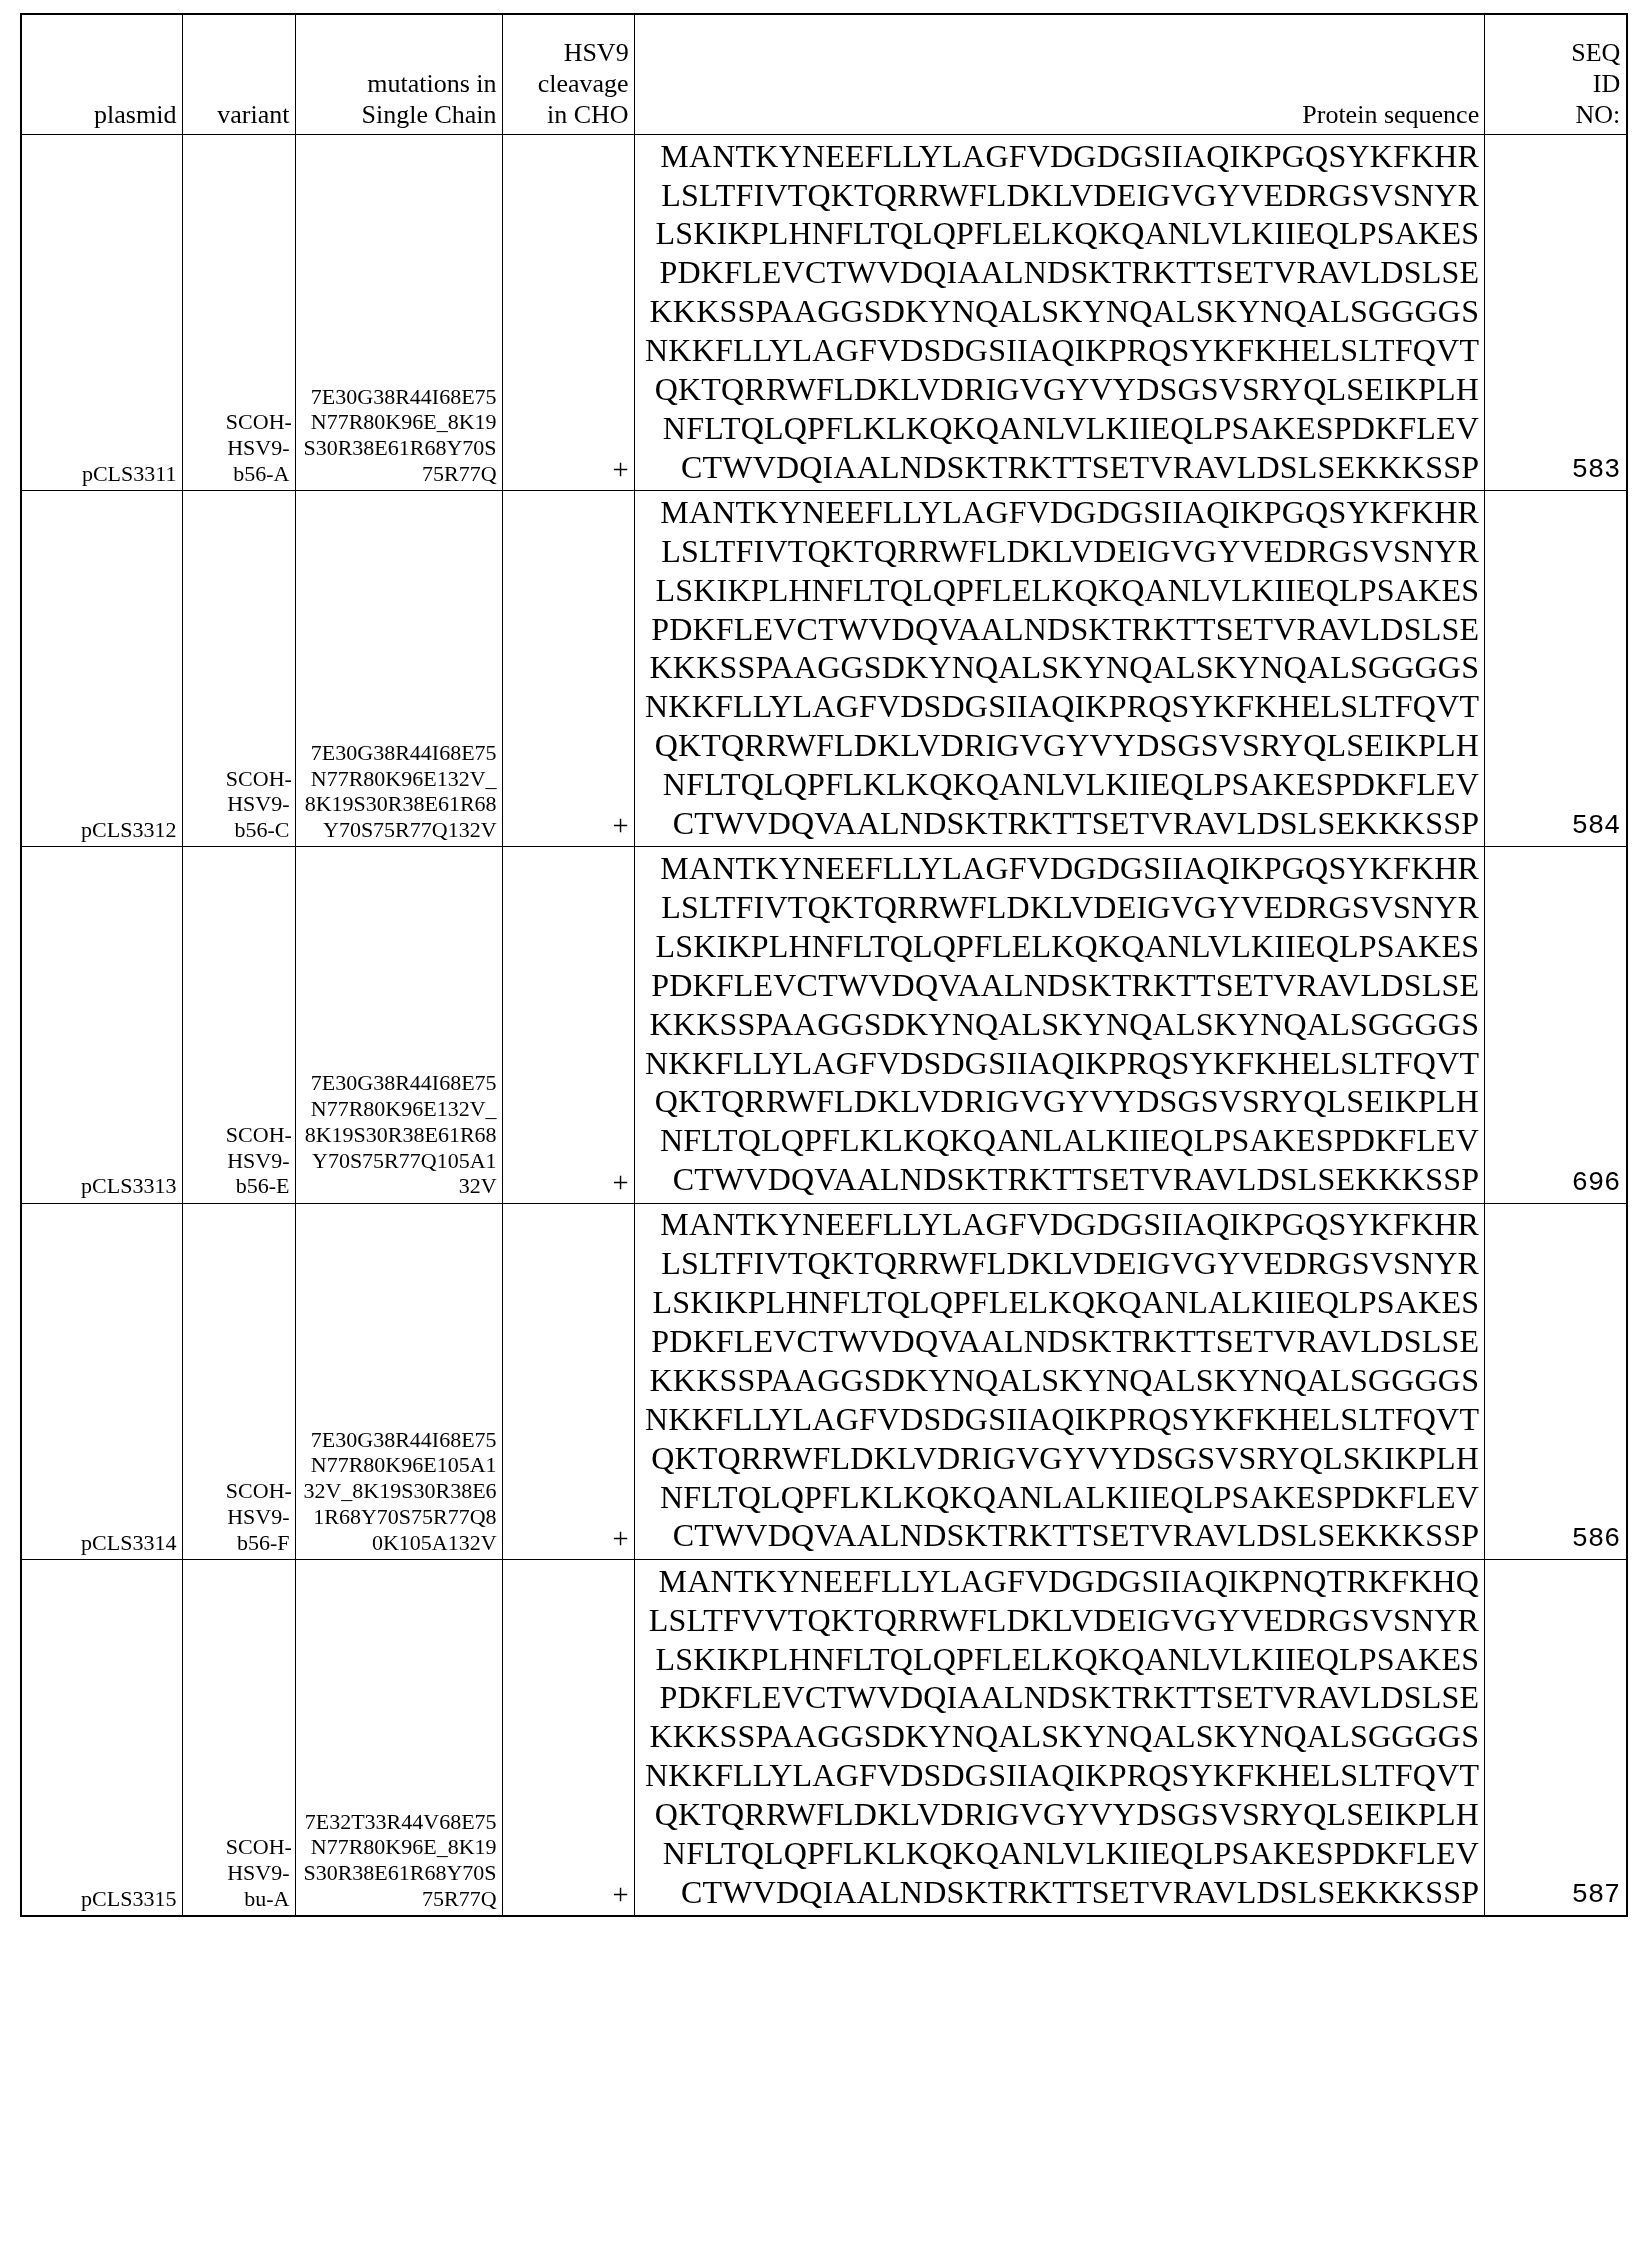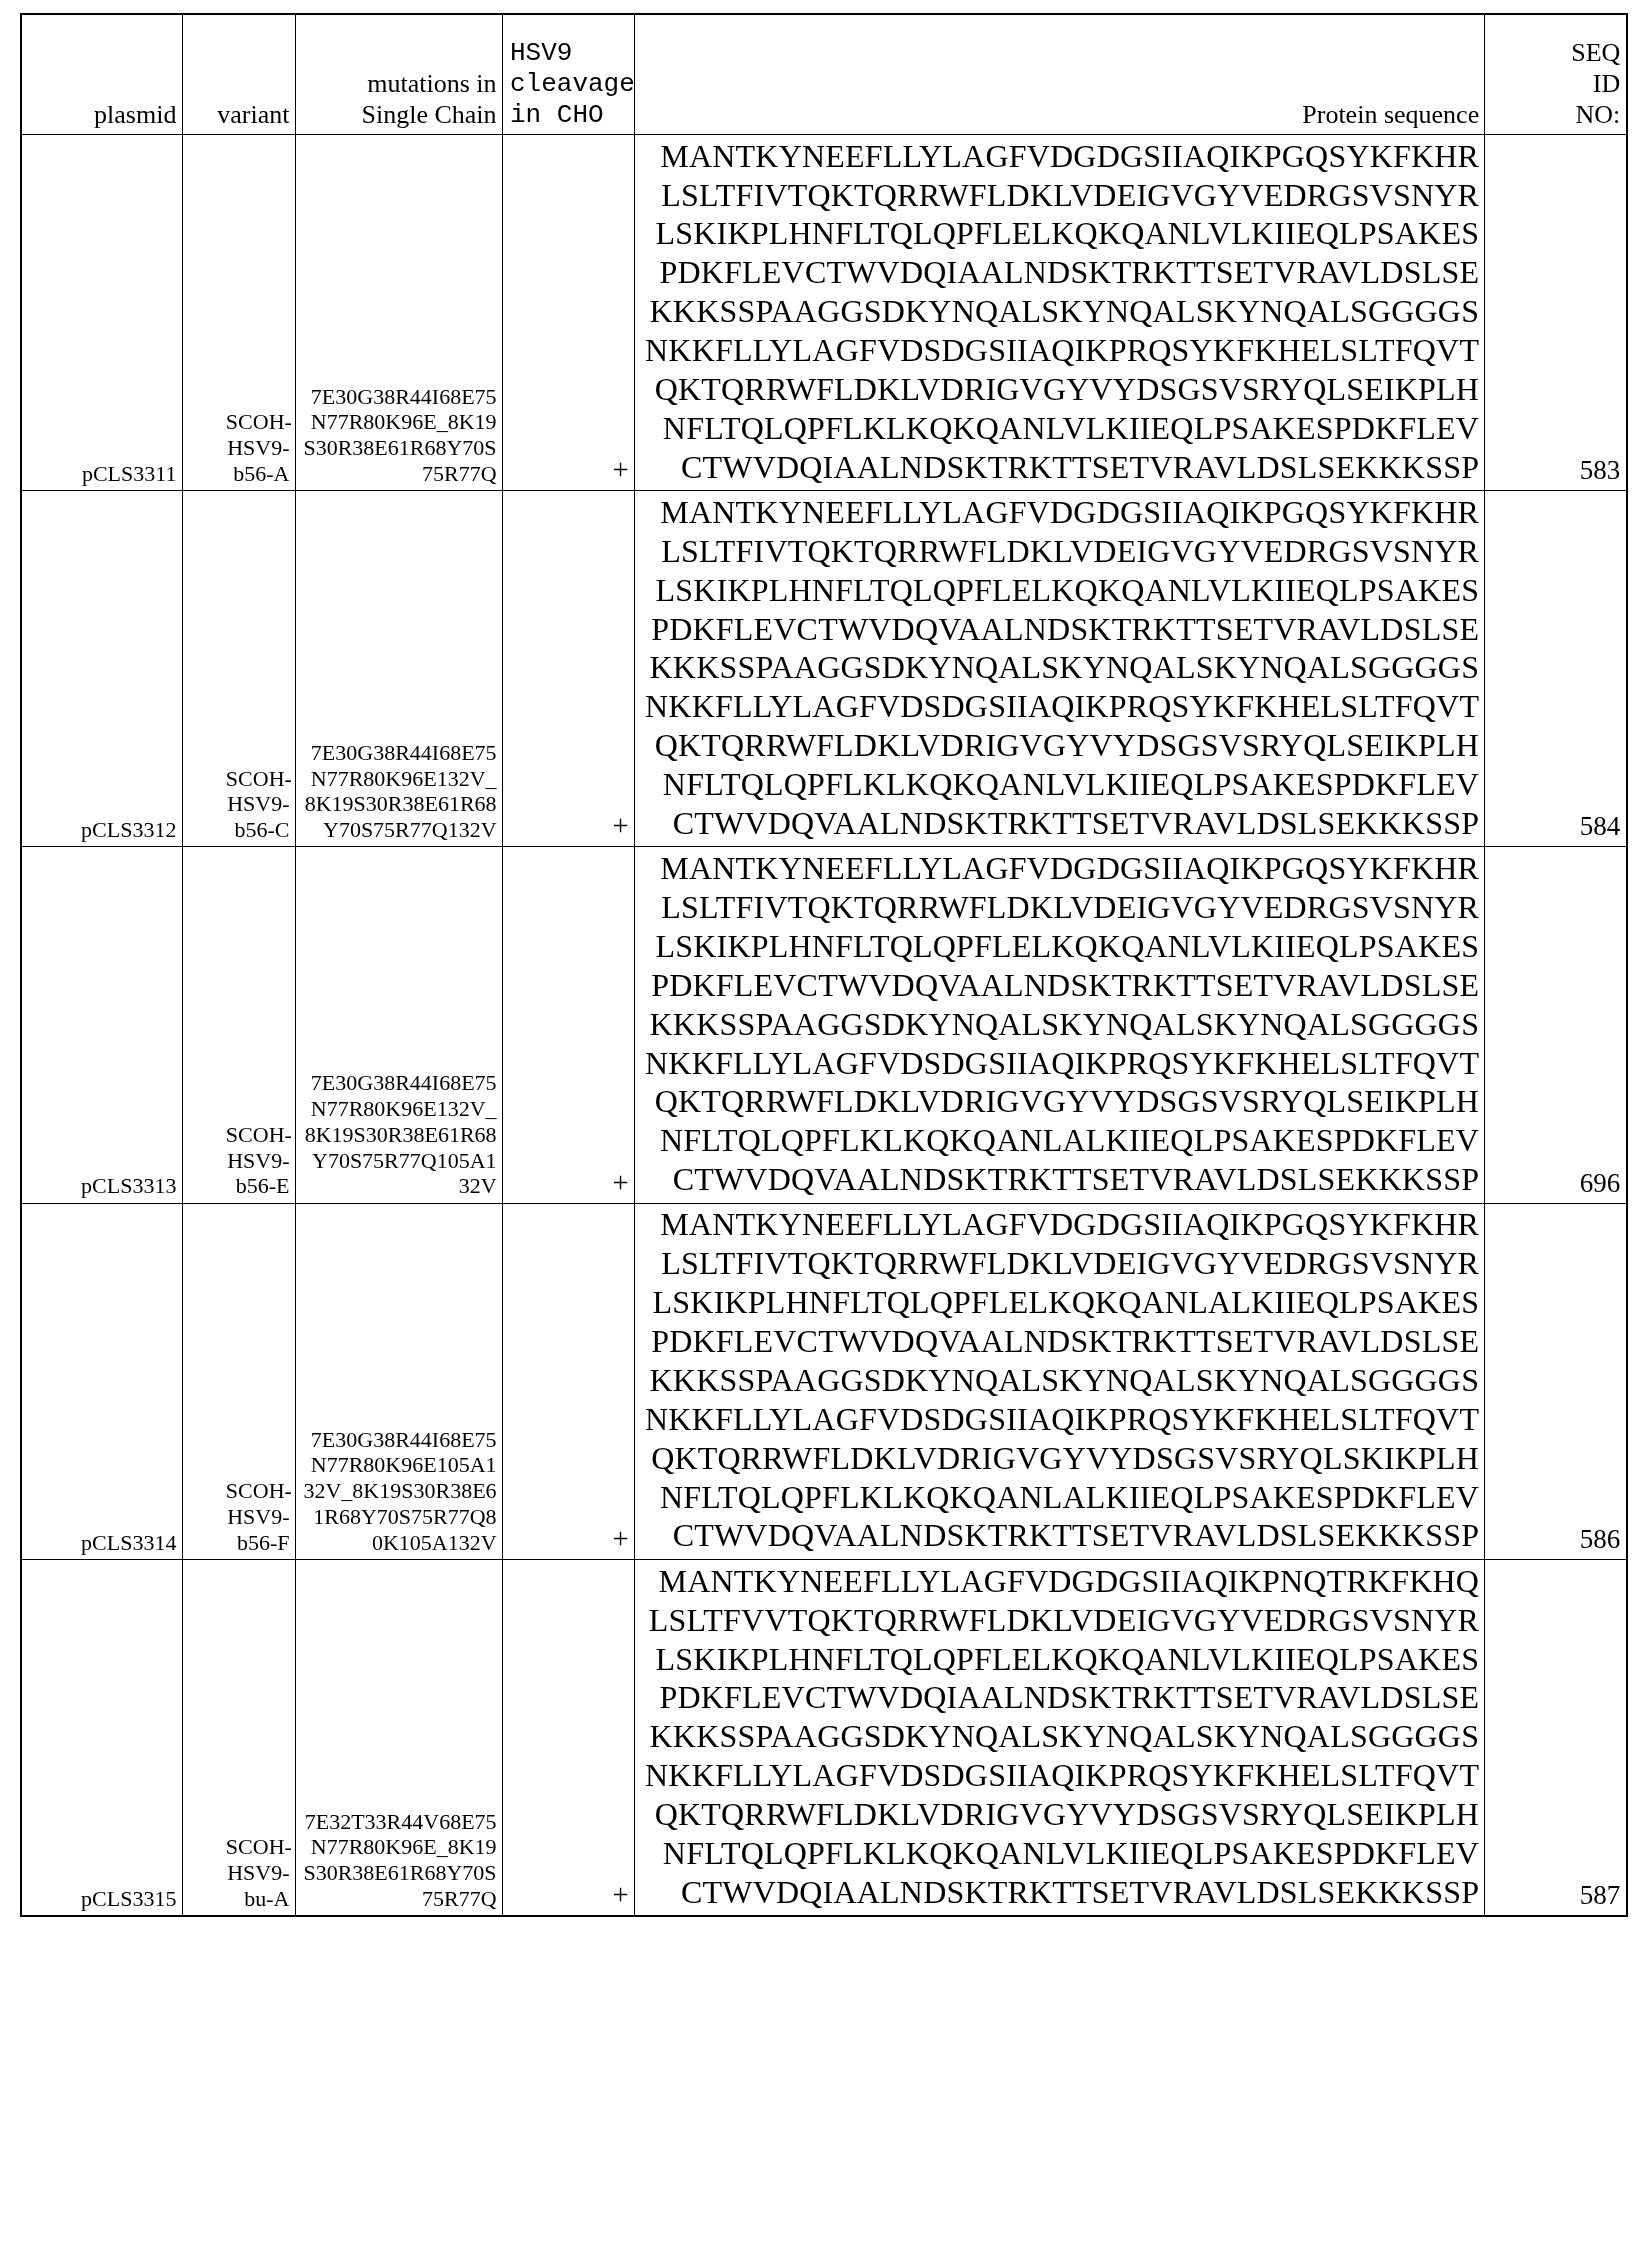--- a/index.html
+++ b/index.html
@@ -45,22 +45,21 @@
 
   thead td {
     vertical-align: bottom;
     font-weight: bold;
     font-size: 26px;
     line-height: 1.18;
     height: 114px;
     padding-bottom: 5.3px;
   }
   thead td.center {
-    text-align: left;
-    font-family: Liberation Mono, monospace;
+    text-align: right;
   }
   thead .hdr-line { display: block; }
 
   tbody td {
     font-size: 22px;
     line-height: 1.17;
   }
   td.plasmid-cell,
   td.variant-cell {
     white-space: nowrap;
@@ -86,20 +85,21 @@
     padding-top: 5.3px;
     padding-bottom: 3.6px;
     font-family: "Liberation Serif", "DejaVu Serif", serif;
   }
   td.seqid-cell {
     vertical-align: top;
     text-align: left;
     font-size: 27px;
     padding-top: 100px;
     padding-left: 12.5px;
+    font-family: Liberation Mono, monospace;
   }
   .seq-body { display: block; }
 </style>
 </head>
 <body>
 
 <div class="page">
   <table class="seq-table">
     <colgroup>
       <col class="c-plasmid">

